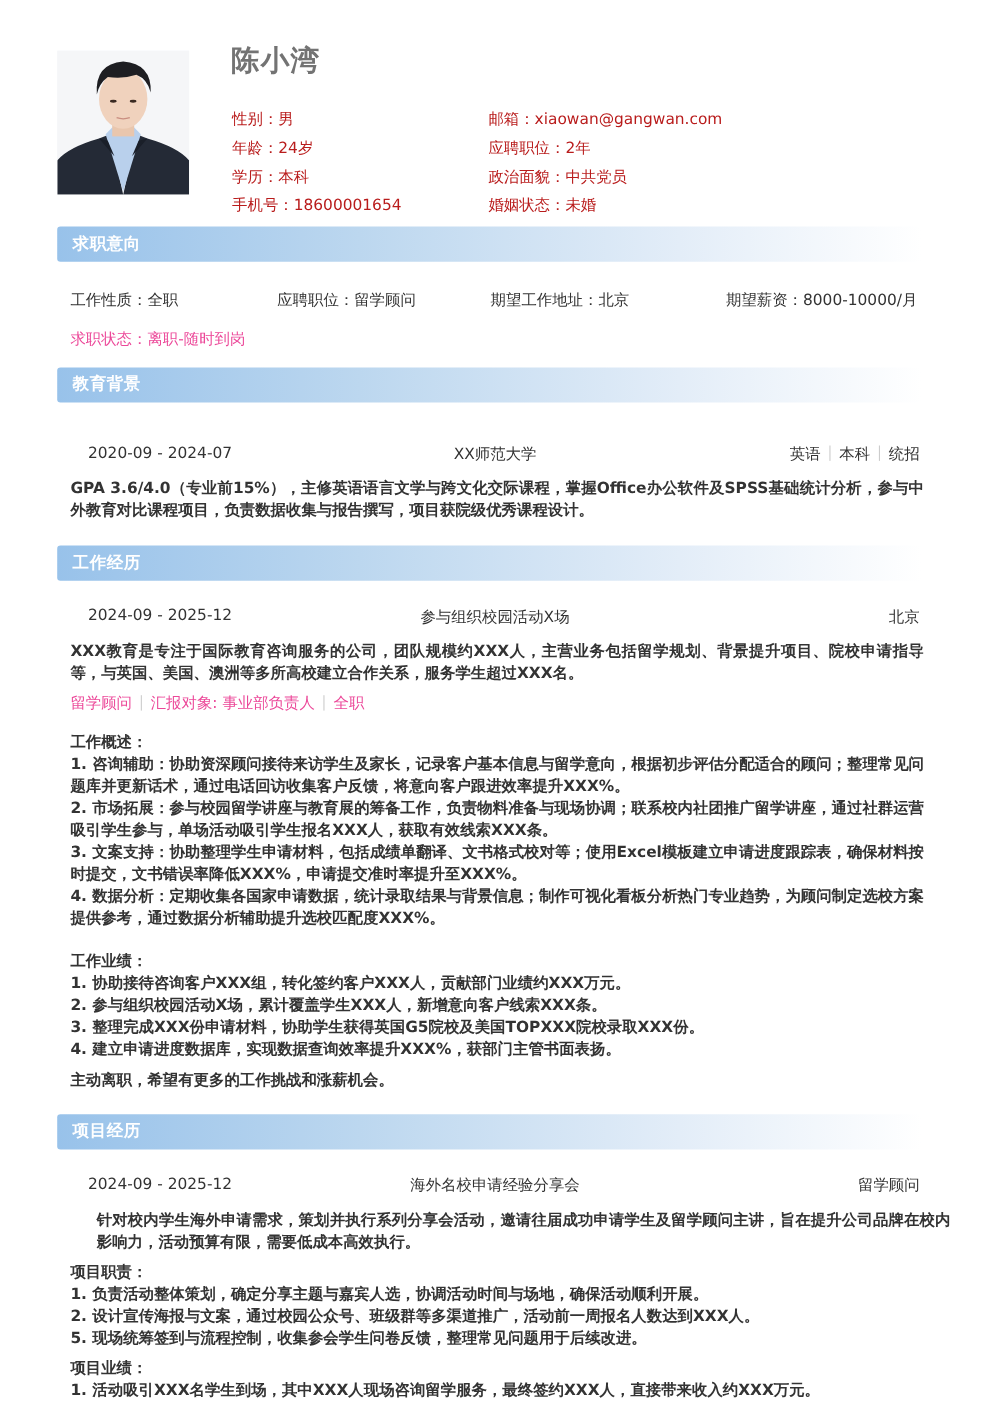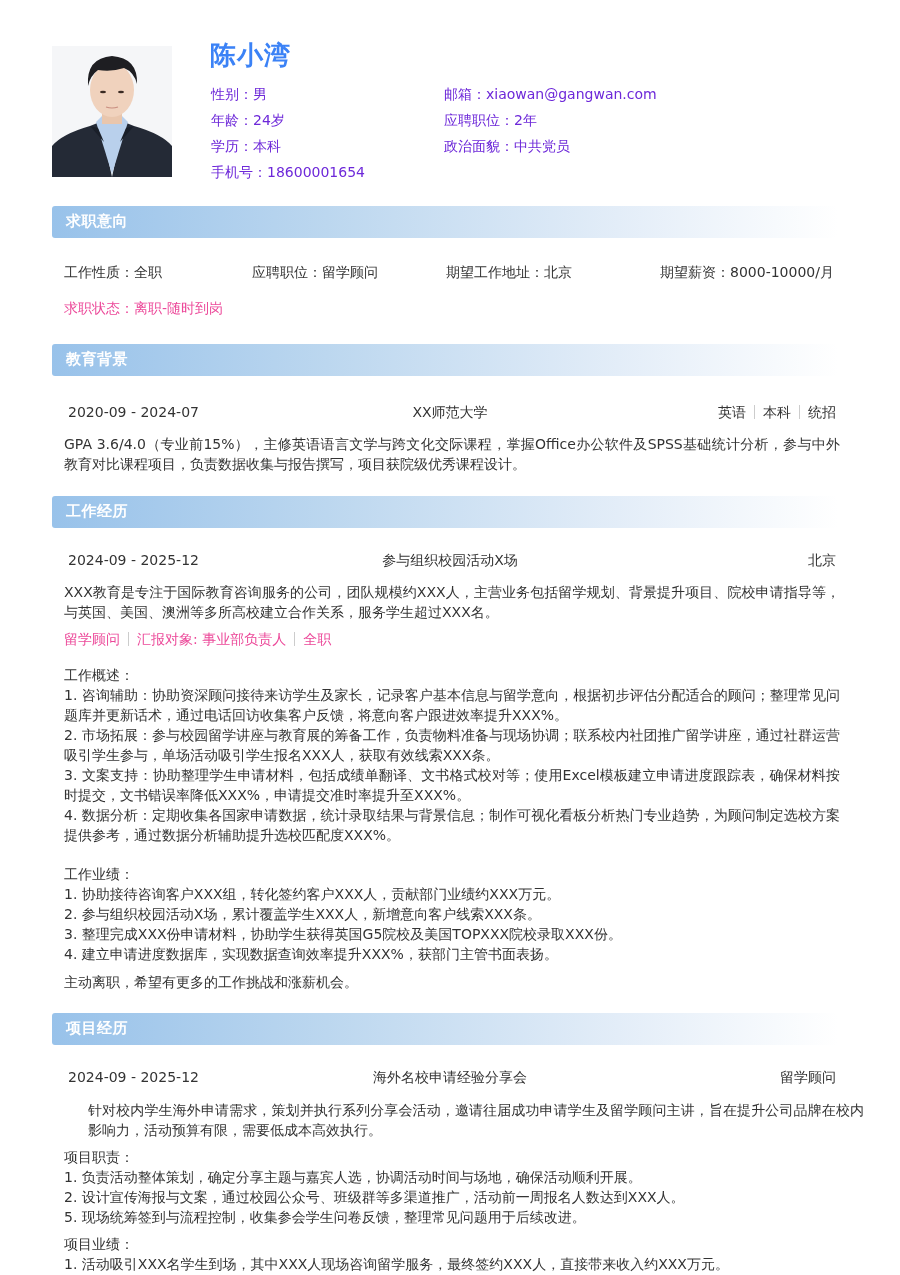--- a/index.html
+++ b/index.html
@@ -2,38 +2,38 @@
 <html><head>
   <meta charset="utf-8">
   <style>
     * { box-sizing: border-box; margin: 0; padding: 0; }
     html, body { width: 900px; height: 1275px; background: #ffffff; overflow: hidden; }
     body { font-family: "DejaVu Sans", "Liberation Sans", sans-serif; color: #333333; font-size: 14px; position: relative; }
 
     
     .photo { position: absolute; left: 52px; top: 46px; width: 120px; height: 131px; background: #f6f7f9; overflow: hidden; }
     .photo svg { width: 100%; height: 100%; display: block; }
-    .name { position: absolute; left: 210px; top: 38px; font-size: 26px; font-weight: bold; color: #3b82f6; letter-spacing: 1px; }
-    .info { position: absolute; top: 81px; font-size: 14px; line-height: 26px; color: #6d28d9; }
+    .name { position: absolute; left: 210px; top: 38px; font-size: 26px; font-weight: bold; color: #737373; letter-spacing: 1px; }
+    .info { position: absolute; top: 96px; font-size: 14px; line-height: 26px; color: #b91c1c; }
     .info.left { left: 211px; }
     .info.right { left: 444px; }
     .info .row { height: 26px; white-space: nowrap; }
     .info .lbl { display: inline-block; }
     .info .val { display: inline-block; margin-left: 8px; }
     .info .val.tight { margin-left: 0; }
 
     
     .bar { position: absolute; left: 52px; width: 786px; height: 32px; border-radius: 3px;
            background: linear-gradient(90deg, #98c2ea 0%, #bcd7ef 35%, #e3edf8 72%, #ffffff 100%); }
     .bar span { position: absolute; left: 14px; top: 6px; font-size: 15px; font-weight: bold; color: #ffffff; letter-spacing: 0.5px; }
 
     .line { position: absolute; left: 64px; width: 772px; font-size: 14px; color: #ec4899; white-space: nowrap; }
-    .para { position: absolute; left: 64px; width: 776px; font-size: 14px; line-height: 20px; color: #333; text-align: justify; }
+    .para { position: absolute; left: 64px; width: 776px; font-size: 14px; line-height: 20px; color: #333; text-align: justify; font-weight: bold; }
     .rowline { position: absolute; left: 64px; width: 772px; height: 20px; font-size: 14px; color: #333; }
-    .rowline .l { position: absolute; left: 4px; top: 0; }
+    .rowline .l { position: absolute; left: 16px; top: 0; }
     .rowline .c { position: absolute; left: 0; right: 0; top: 0; text-align: center; }
     .rowline .r { position: absolute; right: 0; top: 0; }
     .sep { display: inline-block; width: 1px; height: 14px; background: #cccccc; margin: 0 8px; vertical-align: -2px; }
 
     .intent { position: absolute; top: 264px; left: 64px; width: 772px; height: 20px; font-size: 14px; }
     .intent .it { position: absolute; top: 0; white-space: nowrap; }
   </style>
 </head>
 <body>
 
@@ -82,36 +82,39 @@
 <div class="info right">
   <div class="row">
     <span class="lbl">邮箱：</span><span class="val tight">xiaowan@gangwan.com</span>
   </div>
   <div class="row">
     <span class="lbl">应聘职位：</span><span class="val tight">2年</span>
   </div>
   <div class="row">
     <span class="lbl">政治面貌：</span><span class="val tight">中共党员</span>
   </div>
+  <div class="row">
+    <span class="lbl">婚姻状态：</span><span class="val tight">未婚</span>
+  </div>
 </div>
 
 <div class="bar" style="top:206px;">
   <span>求职意向</span>
 </div>
 <div class="intent">
   <div class="it" style="left:0;"><span>工作性质：</span><span>全职</span></div>
   <div class="it" style="left:188px;"><span>应聘职位：</span><span>留学顾问</span></div>
   <div class="it" style="left:382px;"><span>期望工作地址：</span><span>北京</span></div>
   <div class="it" style="left:596px;"><span>期望薪资：</span><span>8000-10000/月</span></div>
 </div>
 <div class="line" style="top:300px;">
   <span>求职状态：</span><span>离职-随时到岗</span>
 </div>
 
-<div class="bar" style="top:344px;text-align:center;">
+<div class="bar" style="top:334px;text-align:center;">
   <span>教育背景</span>
 </div>
 <div class="rowline" style="top:404px;">
   <span class="l">2020-09 - 2024-07</span>
   <span class="c">XX师范大学</span>
   <span class="r">
     <span>英语</span><span class="sep"></span><span>本科</span><span class="sep"></span><span>统招</span>
   </span>
 </div>
 <div class="para" style="top:434px;">GPA 3.6/4.0（专业前15%），主修英语语言文学与跨文化交际课程，掌握Office办公软件及SPSS基础统计分析，参与中外教育对比课程项目，负责数据收集与报告撰写，项目获院级优秀课程设计。</div>

